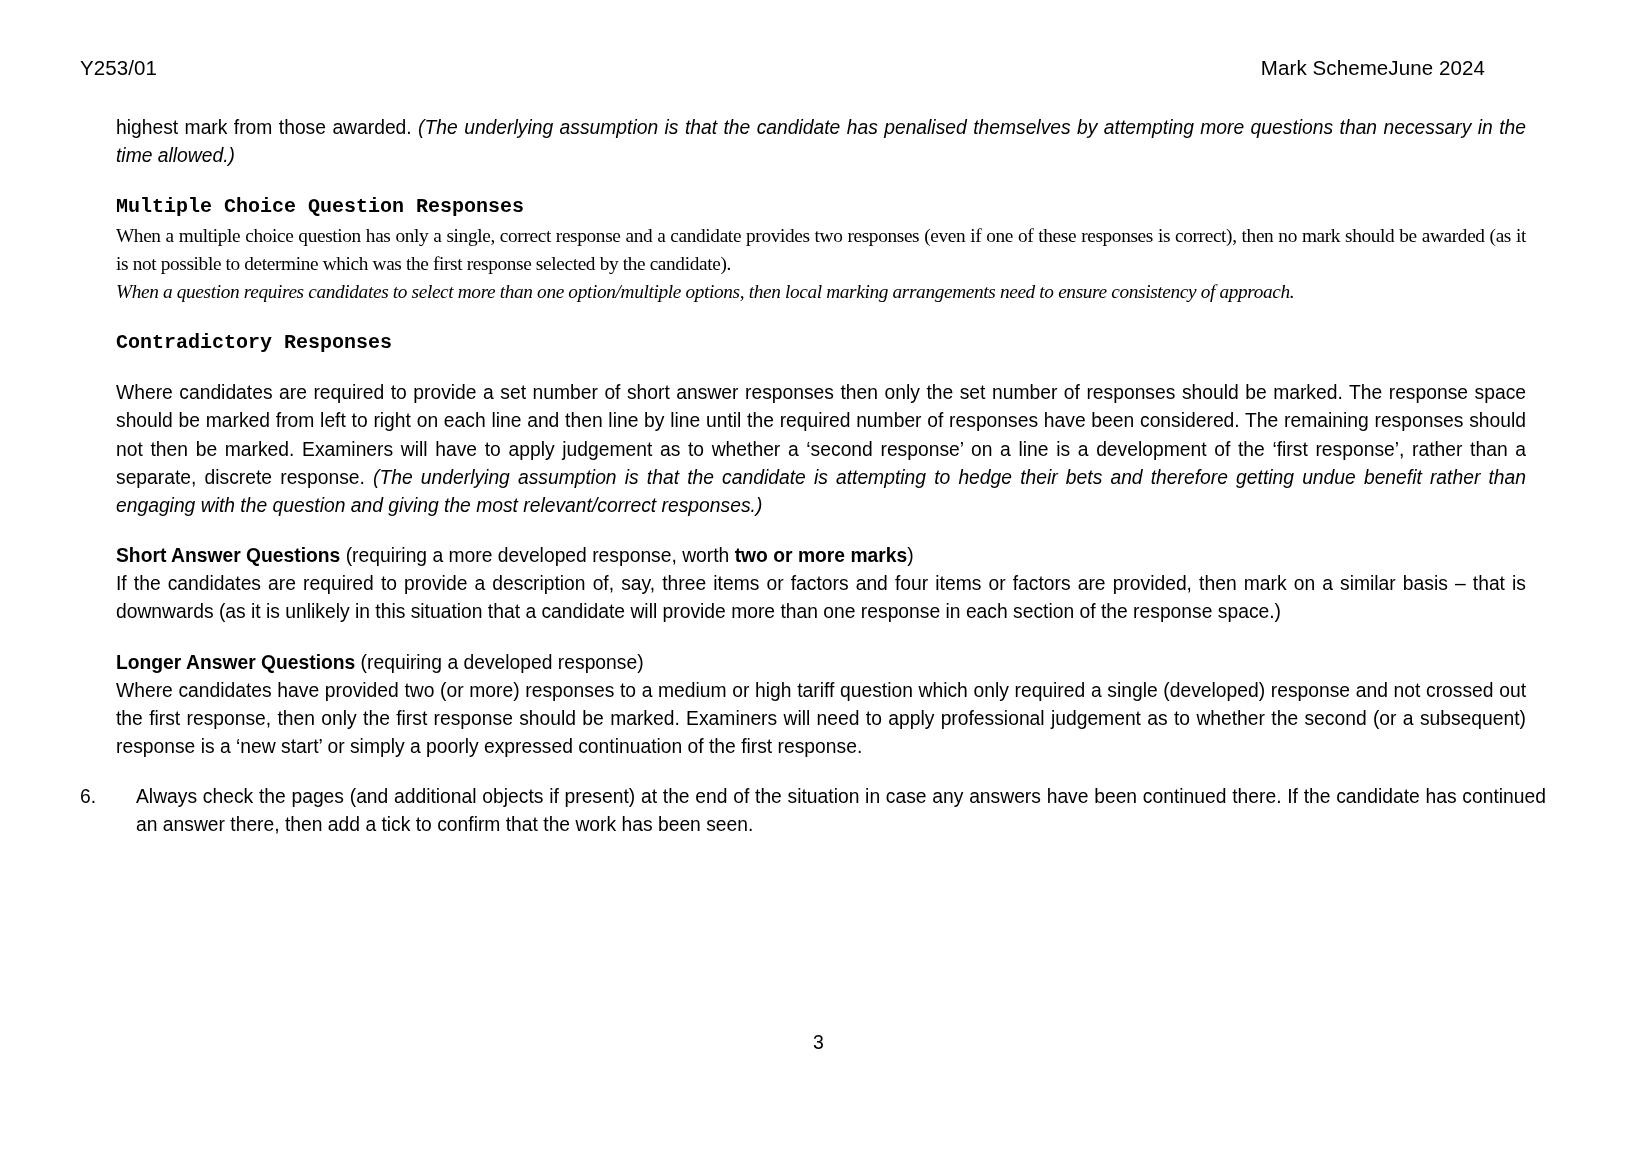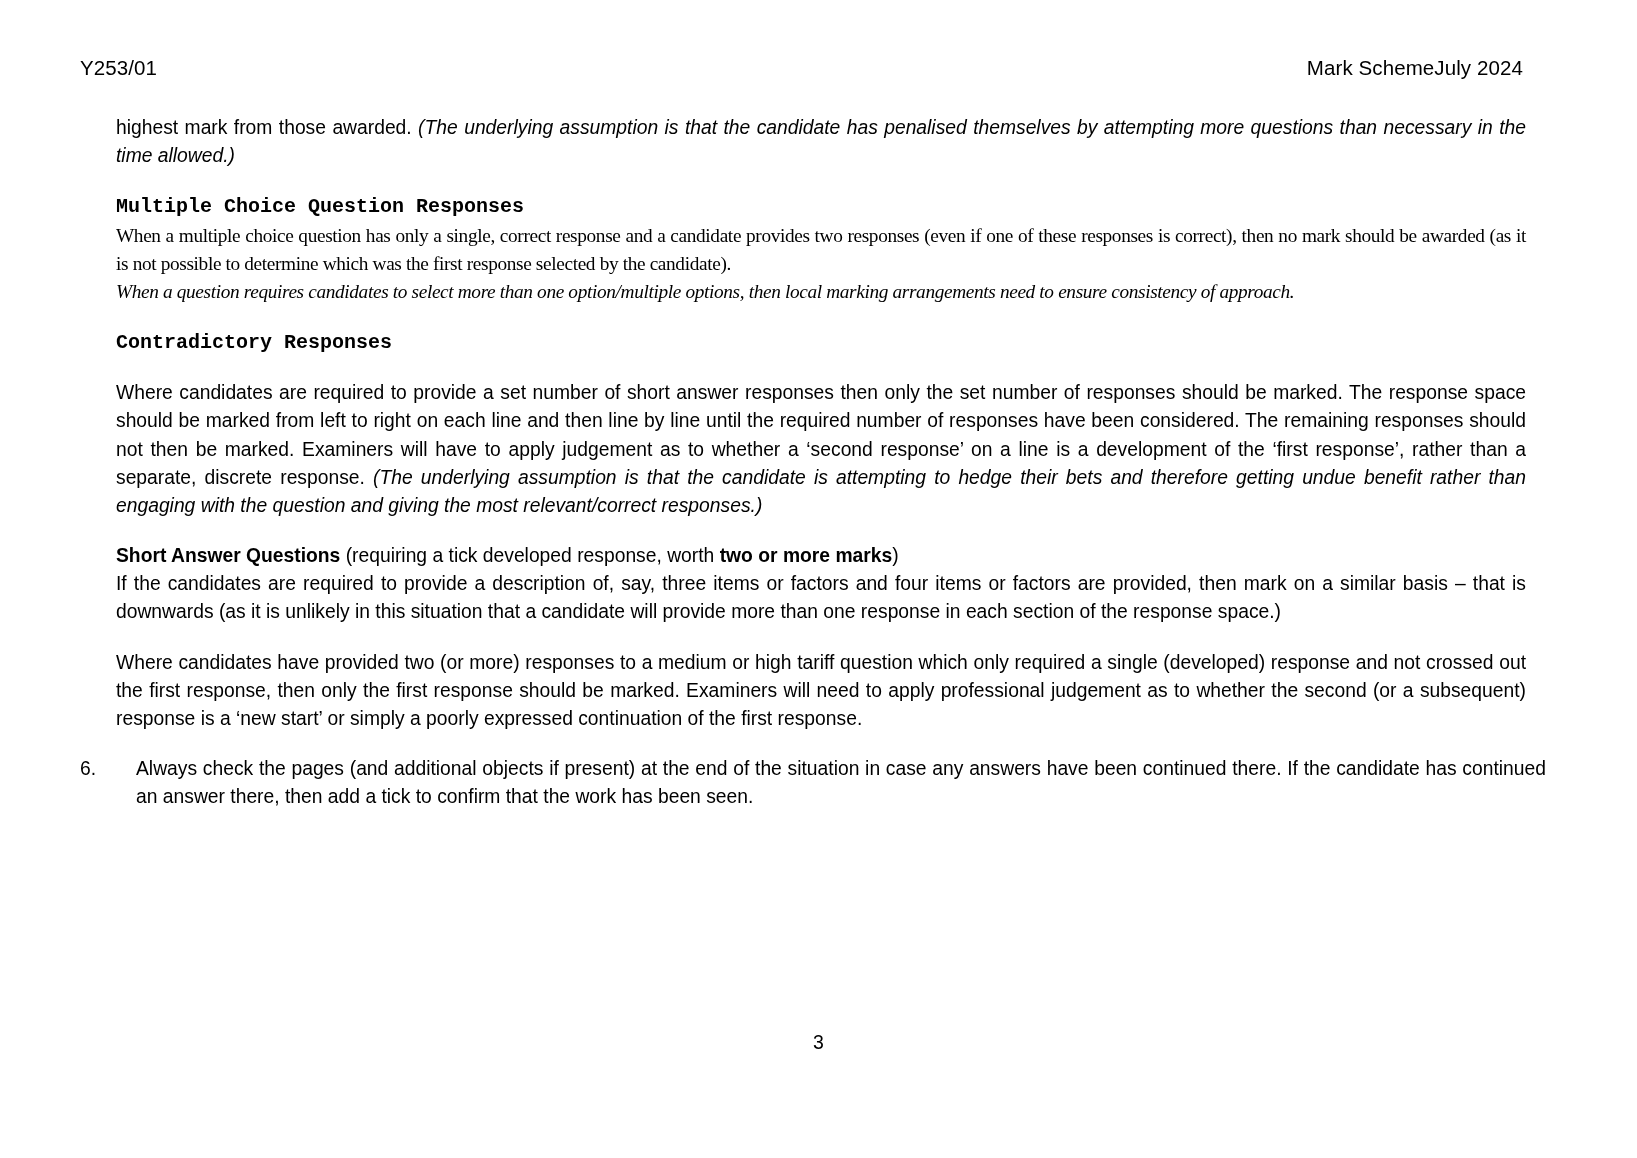--- a/index.html
+++ b/index.html
@@ -13,21 +13,21 @@
     font-family: "Liberation Sans", sans-serif;
     color: #000000;
     position: relative;
     overflow: hidden;
   }
   .page {
     position: relative;
     width: 1637px;
     height: 1158px;
     box-sizing: border-box;
-    padding: 56px 52px 0 80px;
+    padding: 56px 90px 0 80px;
   }
   .header {
     display: flex;
     justify-content: space-between;
     align-items: baseline;
     font-size: 20.5px;
     letter-spacing: 0.1px;
     padding: 0 62px 0 0;
     margin-bottom: 34px;
   }
@@ -88,21 +88,21 @@
   .tight { letter-spacing: -0.35px; font-family: Liberation Serif, serif; }
 </style>
 </head>
 <body>
 
 <div class="page">
 
   <div class="header">
     <span class="code">Y253/01</span>
     <span class="center">Mark Scheme</span>
-    <span class="date">July 2024</span>
+    <span class="date">June 2024</span>
   </div>
 
   <div class="body-col">
 
     <p><span>highest mark  from those awarded. </span><span class="ital">(The underlying assumption is that the candidate has penalised themselves by attempting more questions than necessary in the time allowed.)</span></p>
 
     <div class="gap"></div>
 
     <p class="heading">Multiple Choice Question Responses</p>
     <p class="tight">When a multiple choice question has only a single, correct response and a candidate provides two responses (even if one of these responses is correct), then no mark should be awarded (as it is not possible to determine which was the first response selected by the candidate).</p>
@@ -111,25 +111,26 @@
     <div class="gap"></div>
 
     <p class="heading">Contradictory Responses</p>
 
     <div class="gap"></div>
 
     <p><span>Where candidates are required to provide a set number of short answer responses then only the set number of responses should be marked. The response space should be marked from left to right on each line and then line by line until the required number of responses have been considered.  The remaining responses should not then be marked. Examiners will have to apply judgement as to whether a ‘second response’ on a line is a development of the ‘first response’, rather than a separate, discrete response.  </span><span class="ital">(The underlying assumption is that the candidate is attempting to hedge their bets and therefore getting undue benefit rather than engaging with the question and giving the most relevant/correct responses.)</span></p>
 
     <div class="gap"></div>
 
-    <p><span class="bold">Short Answer Questions</span><span> (requiring a tick developed response, worth </span><span class="bold">two or more marks</span><span>)</span></p>
+    <p><span class="bold">Short Answer Questions</span><span> (requiring a more developed response, worth </span><span class="bold">two or more marks</span><span>)</span></p>
     <p>If the candidates are required to provide a description of, say, three items or factors and four items or factors are provided, then mark on a similar basis – that is downwards (as it is unlikely in this situation that a candidate will provide more than one response in each section of the response space.)</p>
 
     <div class="gap"></div>
 
+    <p><span class="bold">Longer Answer Questions</span><span> (requiring a developed response)</span></p>
     <p>Where candidates have provided two (or more) responses to a medium or high tariff question which only required a single (developed) response and not crossed out the first response, then only the first response should be marked. Examiners will need to apply professional judgement as to whether the second (or a subsequent) response is a ‘new start’ or simply a poorly expressed continuation of the first response.</p>
 
     <div class="gap"></div>
   </div>
 
   <div class="numbered">
     <div class="num">6.</div>
     <div class="txt">Always check the pages (and additional objects if present) at the end of the situation in case any answers have been continued there. If the candidate has continued an answer there, then add a tick to confirm that the work has been seen.</div>
   </div>
 

